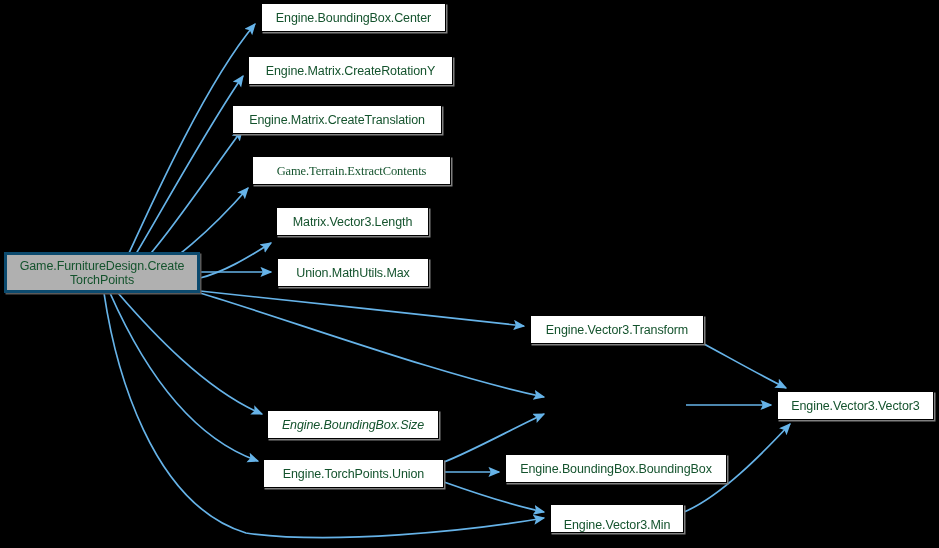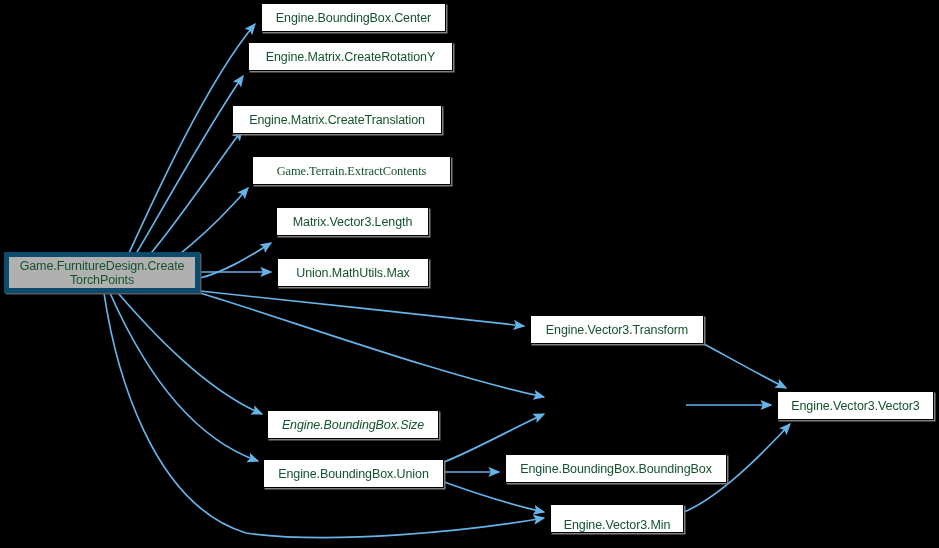--- a/index.html
+++ b/index.html
@@ -34,21 +34,21 @@
     box-shadow: 1.5px 1.5px 0 0 #808080;
     color: #14532d;
     font-size: 12.5px;
     line-height: 14px;
     letter-spacing: -0.1px;
     white-space: pre-line;
     z-index: 5;
   }
   .node.root {
     background: #b0b0b0;
-    border: 5px solid #0c4a6e;
+    border: 3px solid #0c4a6e;
     box-shadow: 1.5px 1.5px 0 0 #5a5a5a;
   }
 </style>
 </head>
 <body>
 
 <div id="graph-root">
   <svg id="edge-layer" width="939" height="548" viewBox="0 0 939 548" xmlns="http://www.w3.org/2000/svg">
       <defs>
         <marker id="arrowhead" markerWidth="7" markerHeight="7" refX="6.2" refY="3" orient="auto" markerUnits="strokeWidth">
@@ -69,24 +69,24 @@
       <path d="M704,344 C730,358 760,375 786,388" fill="none" stroke="#66b3e8" stroke-width="1.7" marker-end="url(#arrowhead)"></path>
       <path d="M686,405 L771,405" fill="none" stroke="#66b3e8" stroke-width="1.7" marker-end="url(#arrowhead)"></path>
       <path d="M444,462 C470,452 510,430 544,414" fill="none" stroke="#66b3e8" stroke-width="1.7" marker-end="url(#arrowhead)"></path>
       <path d="M444,472 L499,472" fill="none" stroke="#66b3e8" stroke-width="1.7" marker-end="url(#arrowhead)"></path>
       <path d="M444,482 C475,493 510,505 544,512" fill="none" stroke="#66b3e8" stroke-width="1.7" marker-end="url(#arrowhead)"></path>
       <path d="M684,512 C720,497 762,454 790,424" fill="none" stroke="#66b3e8" stroke-width="1.7" marker-end="url(#arrowhead)"></path>
     </svg>
 <div class="node root" style="left: 4px; top: 252px; width: 196px; height: 41px;"><span>Game.FurnitureDesign.Create
 TorchPoints</span></div>
     <div class="node" style="left: 261px; top: 3px; width: 185px; height: 29px;"><span>Engine.BoundingBox.Center</span></div>
-    <div class="node" style="left: 248px; top: 42px; width: 205px; height: 29px;"><span>Engine.Matrix.CreateRotationY</span></div>
+    <div class="node" style="left: 248px; top: 56px; width: 205px; height: 29px;"><span>Engine.Matrix.CreateRotationY</span></div>
     <div class="node" style="left: 232px; top: 105px; width: 210px; height: 29px;"><span>Engine.Matrix.CreateTranslation</span></div>
     <div class="node" style="left: 252px; top: 156px; width: 199px; height: 29px; font-family: Liberation Serif, serif;"><span>Game.Terrain.ExtractContents</span></div>
     <div class="node" style="left: 276px; top: 207px; width: 153px; height: 29px;"><span>Matrix.Vector3.Length</span></div>
     <div class="node" style="left: 277px; top: 258px; width: 152px; height: 29px;"><span>Union.MathUtils.Max</span></div>
     <div class="node" style="left: 530px; top: 315px; width: 174px; height: 29px;"><span>Engine.Vector3.Transform</span></div>
     <div class="node" style="left: 267px; top: 410px; width: 172px; height: 29px; font-style: italic;"><span>Engine.BoundingBox.Size</span></div>
-    <div class="node" style="left: 263px; top: 459px; width: 181px; height: 29px;"><span>Engine.BoundingBox.Union</span></div>
+    <div class="node" style="left: 263px; top: 459px; width: 181px; height: 29px;"><span>Engine.TorchPoints.Union</span></div>
     <div class="node" style="left: 505px; top: 454px; width: 222px; height: 29px;"><span>Engine.BoundingBox.BoundingBox</span></div>
     <div class="node" style="left: 550px; top: 504px; width: 134px; height: 29px; align-items: flex-end;"><span>Engine.Vector3.Min</span></div>
     <div class="node" style="left: 777px; top: 391px; width: 157px; height: 29px;"><span>Engine.Vector3.Vector3</span></div>
   </div>
 
 </body></html>

